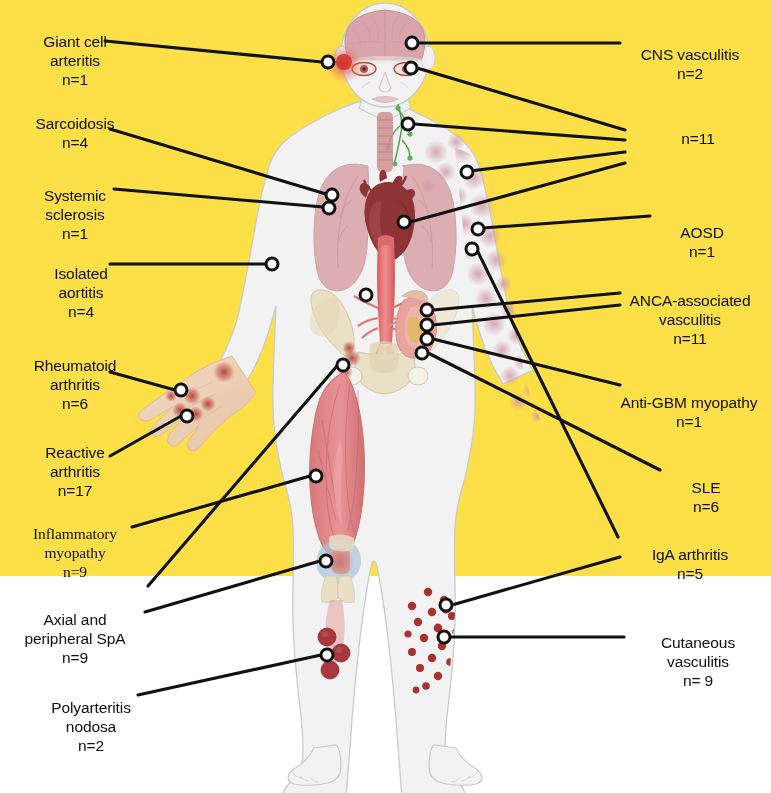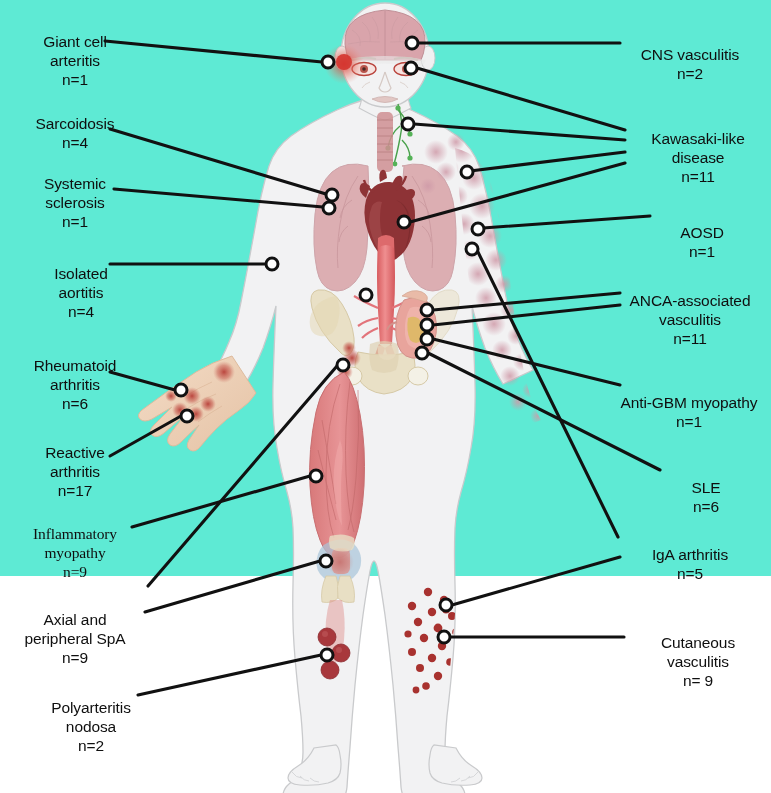--- a/index.html
+++ b/index.html
@@ -9,21 +9,21 @@
   }
   body {
     width: 771px; height: 793px;
     font-family: "Liberation Sans", sans-serif;
     position: relative;
     overflow: hidden;
   }
   #stage {
     position: relative;
     width: 771px; height: 576px;
-    background: #5eead4;
+    background: #fde047;
   }
   
   .label {
     position: absolute;
     text-align: center;
     color: #0f0f0f;
     font-size: 15.5px;
     line-height: 1.22;
     letter-spacing: -0.1px;
     white-space: pre-line;
@@ -436,21 +436,21 @@
     <span>Giant cell
 arteritis</span>
     <span class="n">n=1</span>
   </div>
 
   <div class="label lbl-left" style="top:96px;">
     <span>Sarcoidosis</span>
     <span class="n">n=4</span>
   </div>
 
-  <div class="label lbl-left" style="top:156px;">
+  <div class="label lbl-left" style="top:168px;">
     <span>Systemic
 sclerosis</span>
     <span class="n">n=1</span>
   </div>
 
   <div class="label lbl-left" style="top:246px;padding-left:12px;">
     <span>Isolated
 aortitis</span>
     <span class="n">n=4</span>
   </div>
@@ -484,22 +484,20 @@
 nodosa</span>
     <span class="n">n=2</span>
   </div>
 
   <div class="label lbl-right" style="top:27px; left:610px;">
     <span>CNS vasculitis</span>
     <span class="n">n=2</span>
   </div>
 
   <div class="label lbl-right" style="top:111px; left:618px;">
-    <span>Kawasaki-like
-disease</span>
     <span class="n">n=11</span>
   </div>
 
   <div class="label lbl-right" style="top:205px; left:622px;">
     <span>AOSD</span>
     <span class="n">n=1</span>
   </div>
 
   <div class="label lbl-right" style="top:273px; left:608px; width:164px;">
     <span>ANCA-associated

